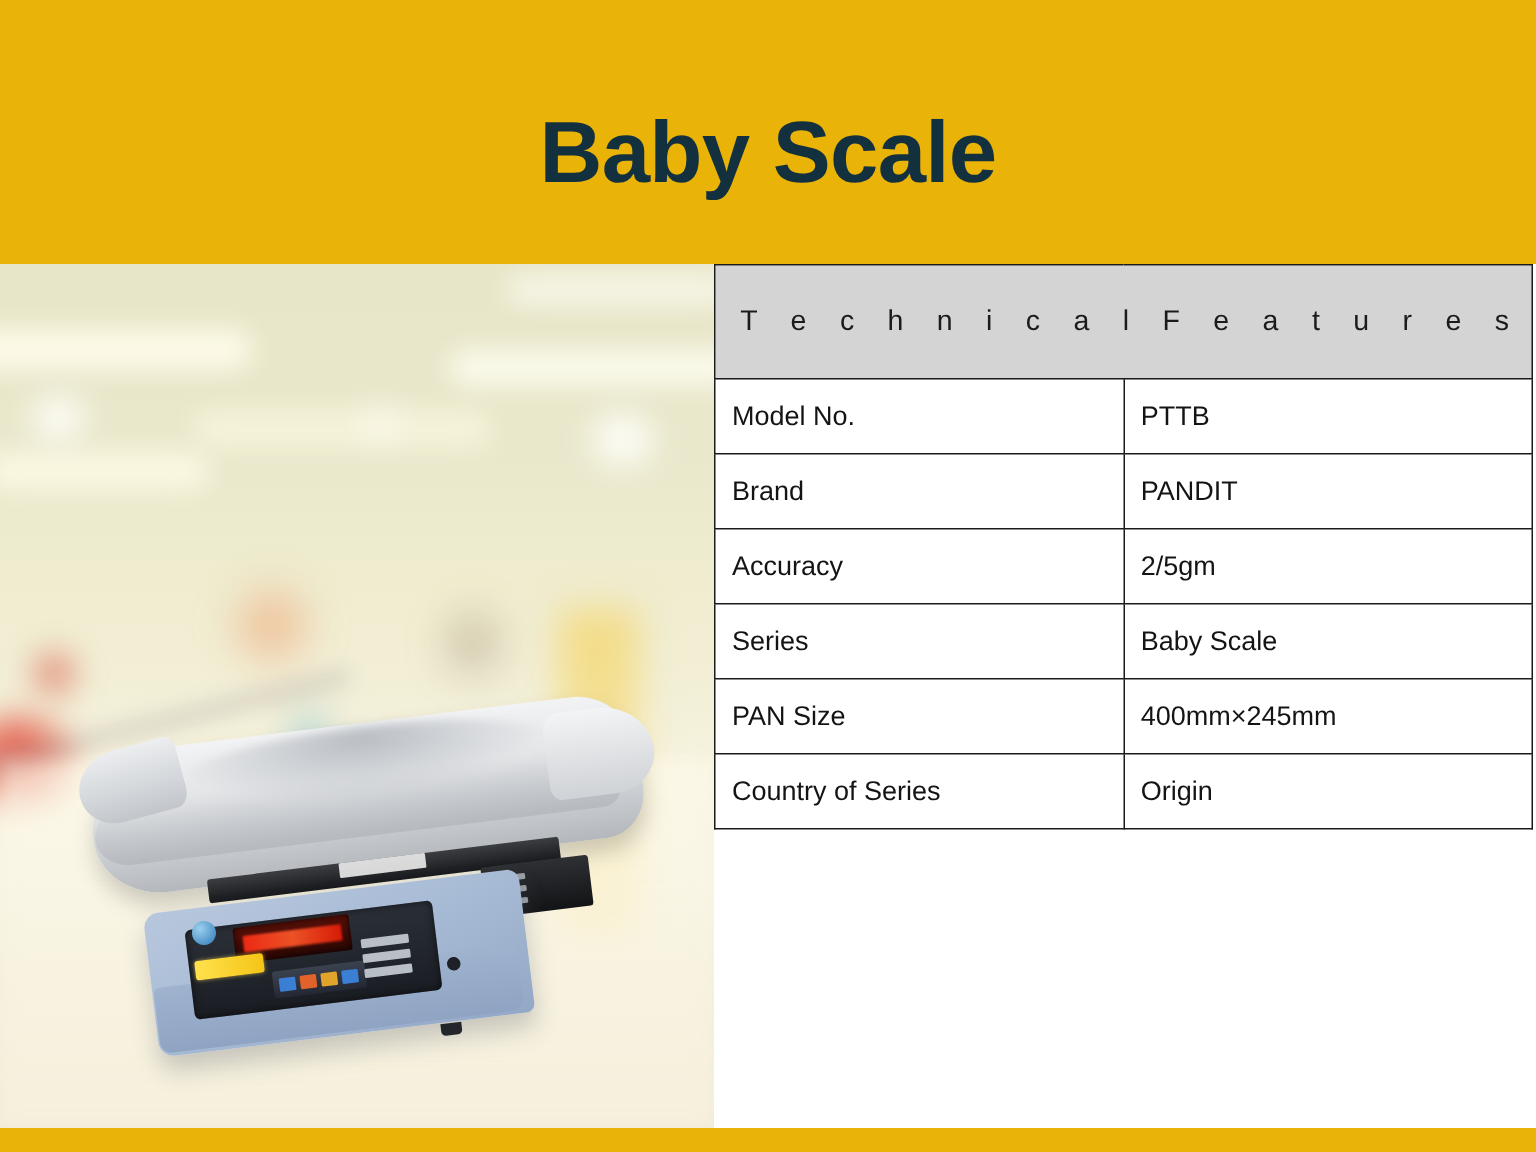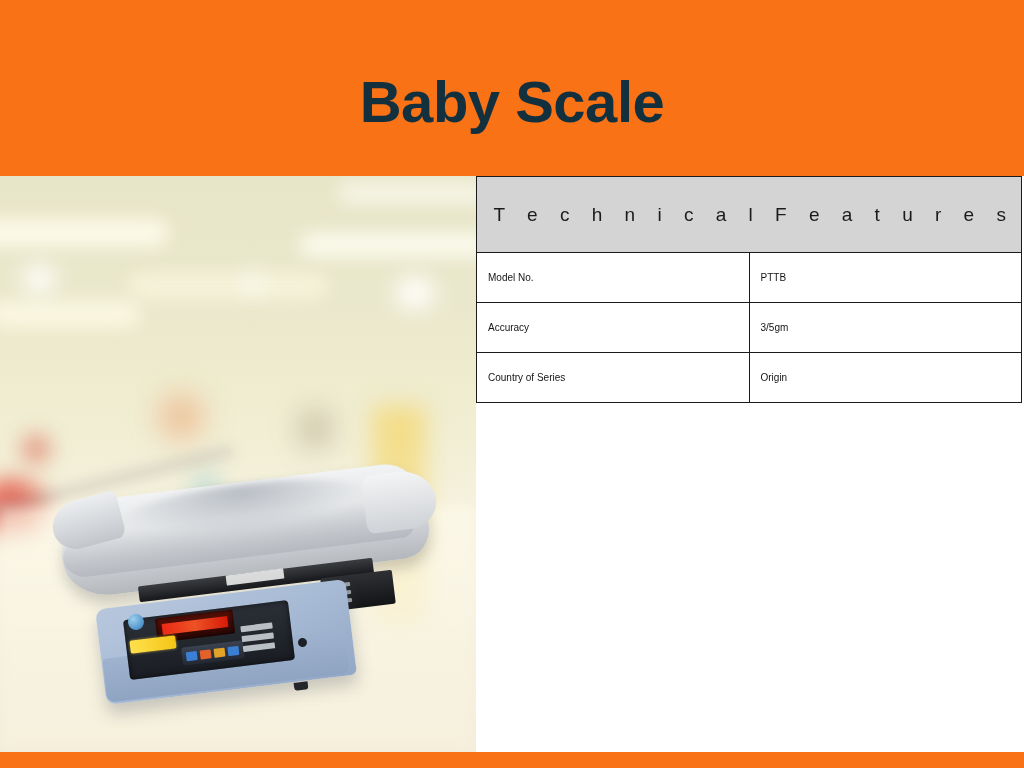--- a/index.html
+++ b/index.html
@@ -2,21 +2,21 @@
 <html><head>
 <meta charset="utf-8">
 <style>
   * { margin:0; padding:0; box-sizing:border-box; }
   html, body {
     width:1024px; height:768px;
     overflow:hidden;
     background:#ffffff;
     font-family:"Liberation Sans", sans-serif;
   }
-  .page { position:relative; width:1024px; height:768px; background:#f97316; }
+  .page { position:relative; width:1024px; height:768px; background:#eab308; }
 
   
   .title-band {
     position:absolute; left:0; top:0; width:1024px; height:192px;
     display:flex; align-items:center; justify-content:center;
   }
   .page-title {
     font-size:58px; font-weight:bold; color:#13303f;
     letter-spacing:-0.5px; line-height:1;
     transform:translateY(6px);
@@ -225,21 +225,21 @@
     background:#d4d4d4;
     height:76px;
     border:1px solid #1b1b1b;
     font-size:19px; font-weight:normal; color:#1b1b1b;
     letter-spacing:8.5px; text-align:center;
     padding-left:10px;
   }
   table.spec td {
     border:1px solid #1b1b1b;
     height:50px;
-    font-size:10px; color:#141414;
+    font-size:18px; color:#141414;
     padding:0 0 0 11px;
     vertical-align:middle;
     background:#fff;
   }
   table.spec td.k { width:196px; }
   table.spec td.v { width:350px; }
 </style>
 </head>
 <body>
 
@@ -313,22 +313,34 @@
           <tr>
             <th class="hdr" colspan="2">T e c h n i c a l   F e a t u r e s</th>
           </tr>
         </thead>
         <tbody>
           <tr>
             <td class="k">Model No.</td>
             <td class="v">PTTB</td>
           </tr>
           <tr>
+            <td class="k">Brand</td>
+            <td class="v">PANDIT</td>
+          </tr>
+          <tr>
             <td class="k">Accuracy</td>
-            <td class="v">3/5gm</td>
+            <td class="v">2/5gm</td>
+          </tr>
+          <tr>
+            <td class="k">Series</td>
+            <td class="v">Baby Scale</td>
+          </tr>
+          <tr>
+            <td class="k">PAN Size</td>
+            <td class="v">400mm×245mm</td>
           </tr>
           <tr>
             <td class="k">Country of Series</td>
             <td class="v">Origin</td>
           </tr>
         </tbody>
       </table>
     </div>
 
   </div>

